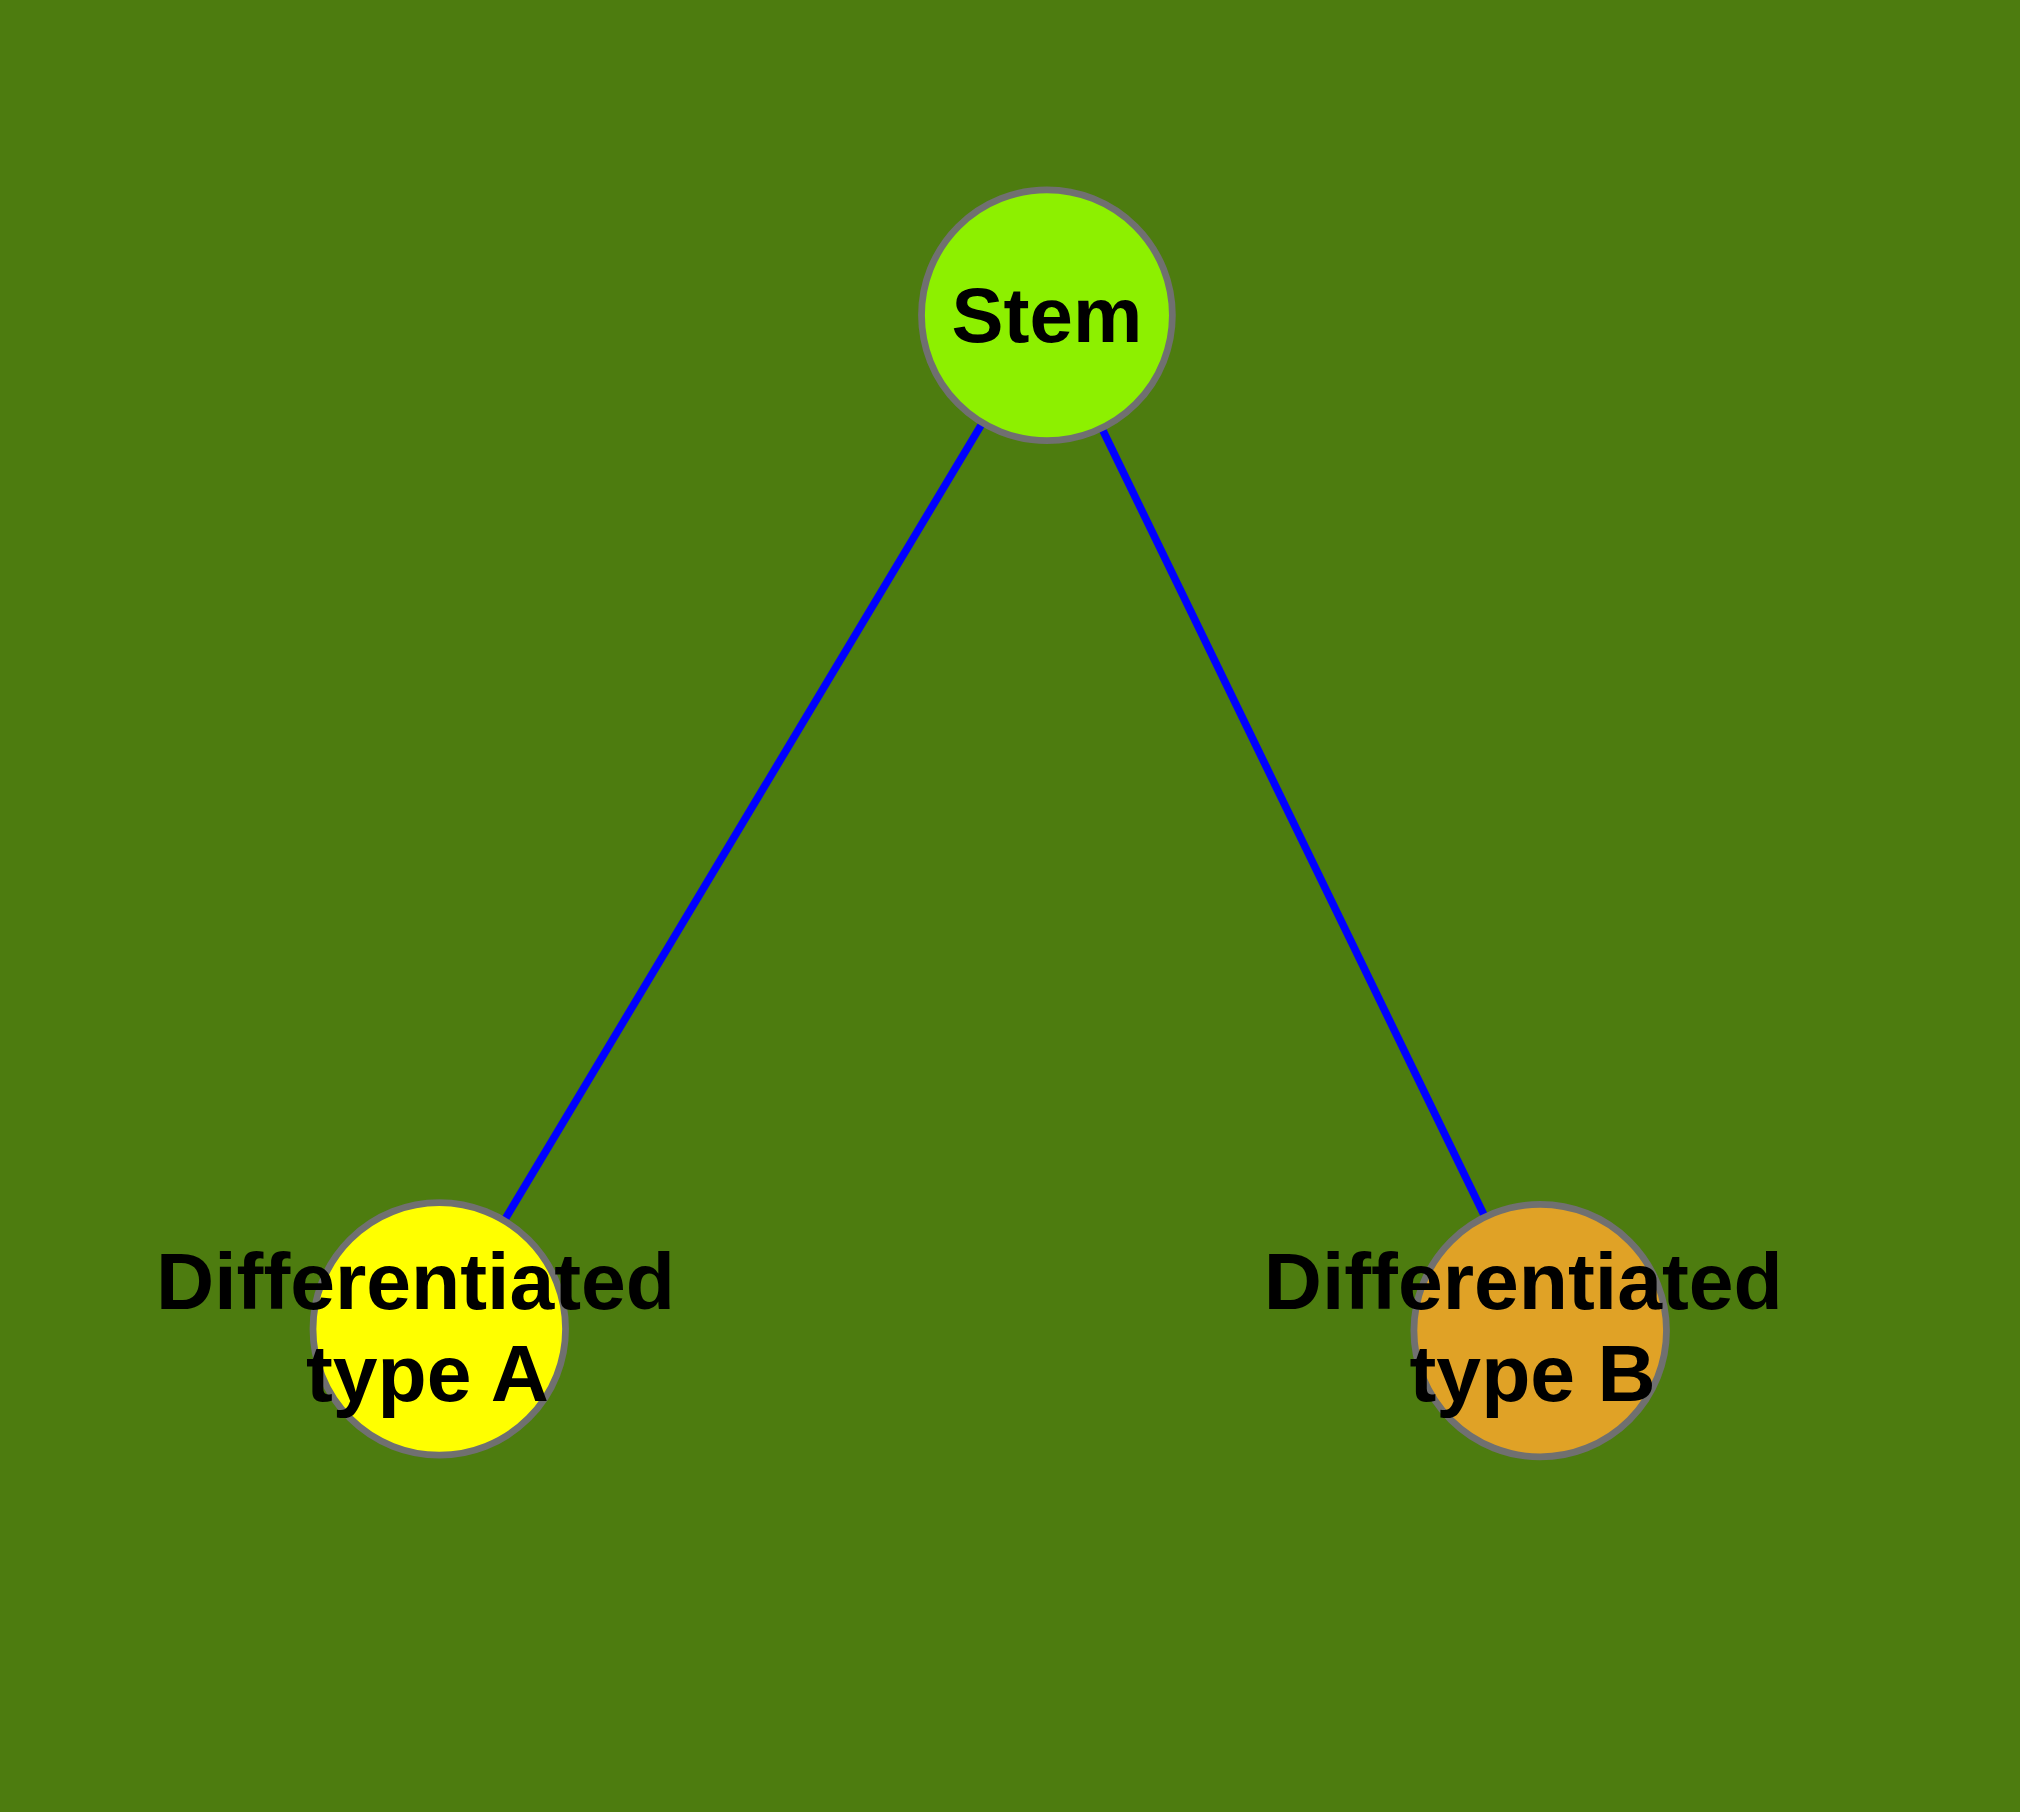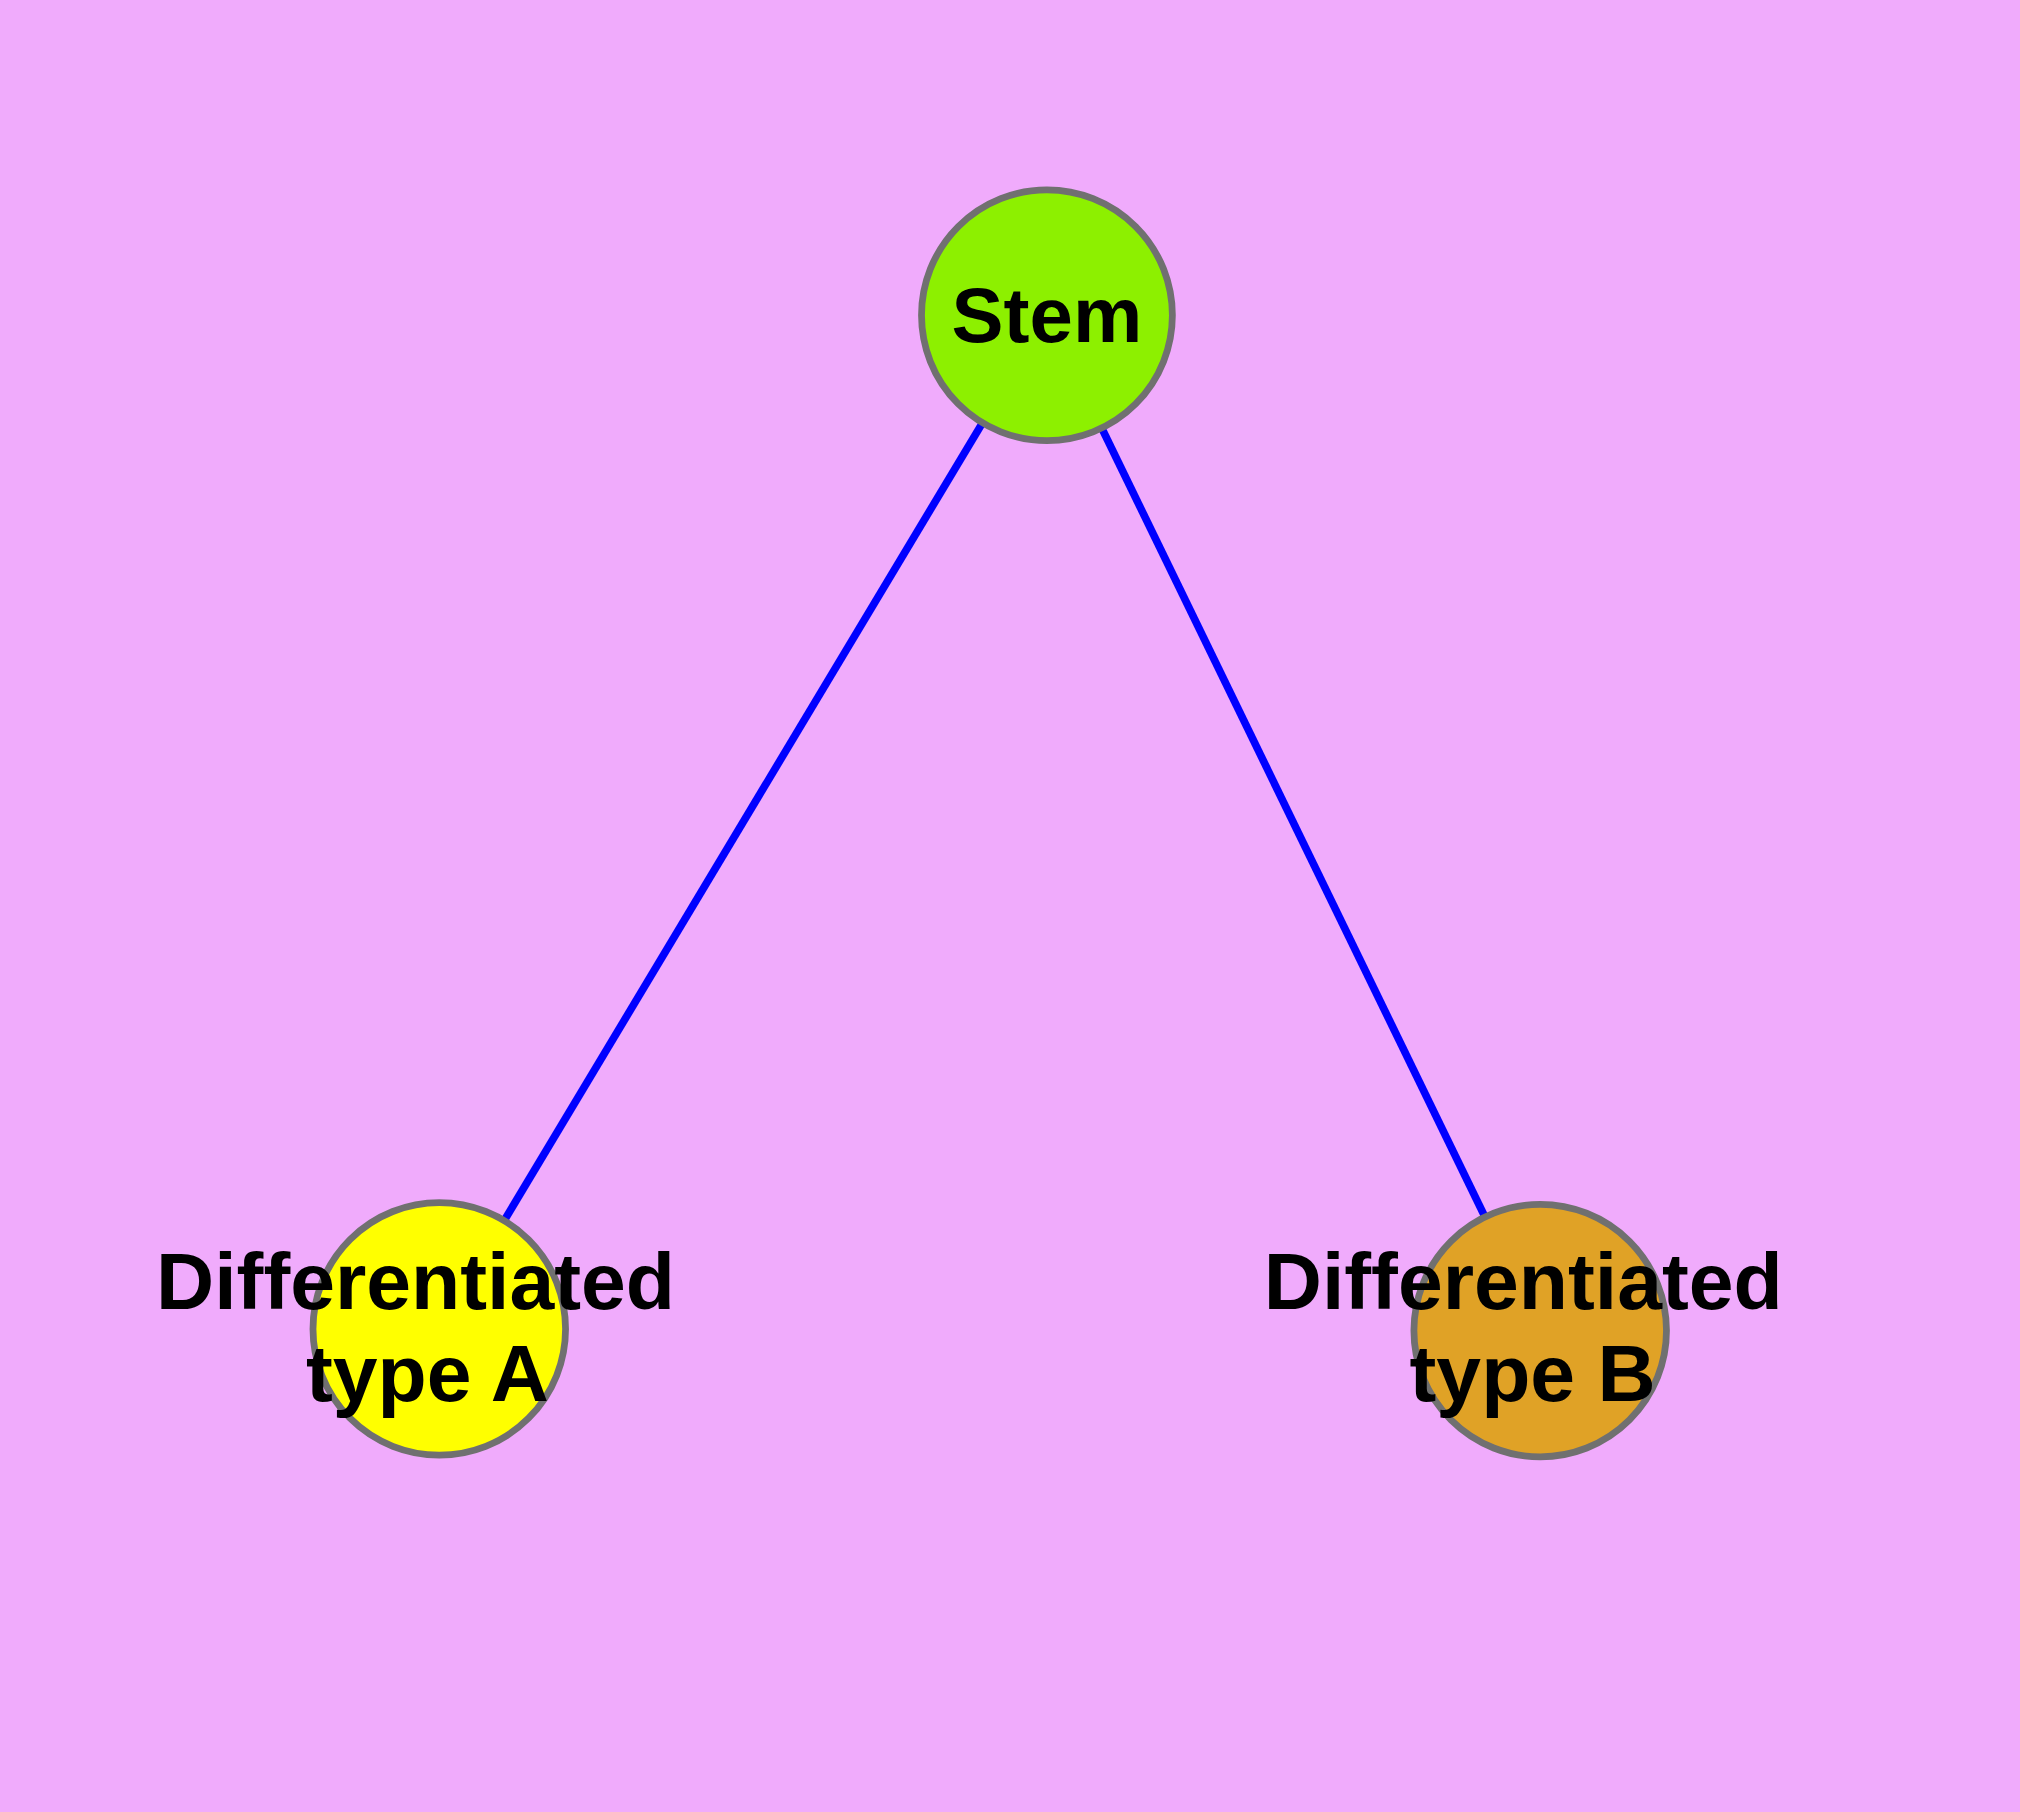--- a/index.html
+++ b/index.html
@@ -4,21 +4,21 @@
 <style>
   html, body {
     margin: 0;
     padding: 0;
     background: #ccccfa;
   }
   #canvas {
     position: relative;
     width: 2021px;
     height: 1812px;
-    background: #f0abfc;
+    background: #4d7c0f;
     overflow: hidden;
     font-family: "Liberation Sans", sans-serif;
   }
   #graph-svg {
     position: absolute;
     left: 0;
     top: 0;
     width: 2021px;
     height: 1812px;
     display: block;

